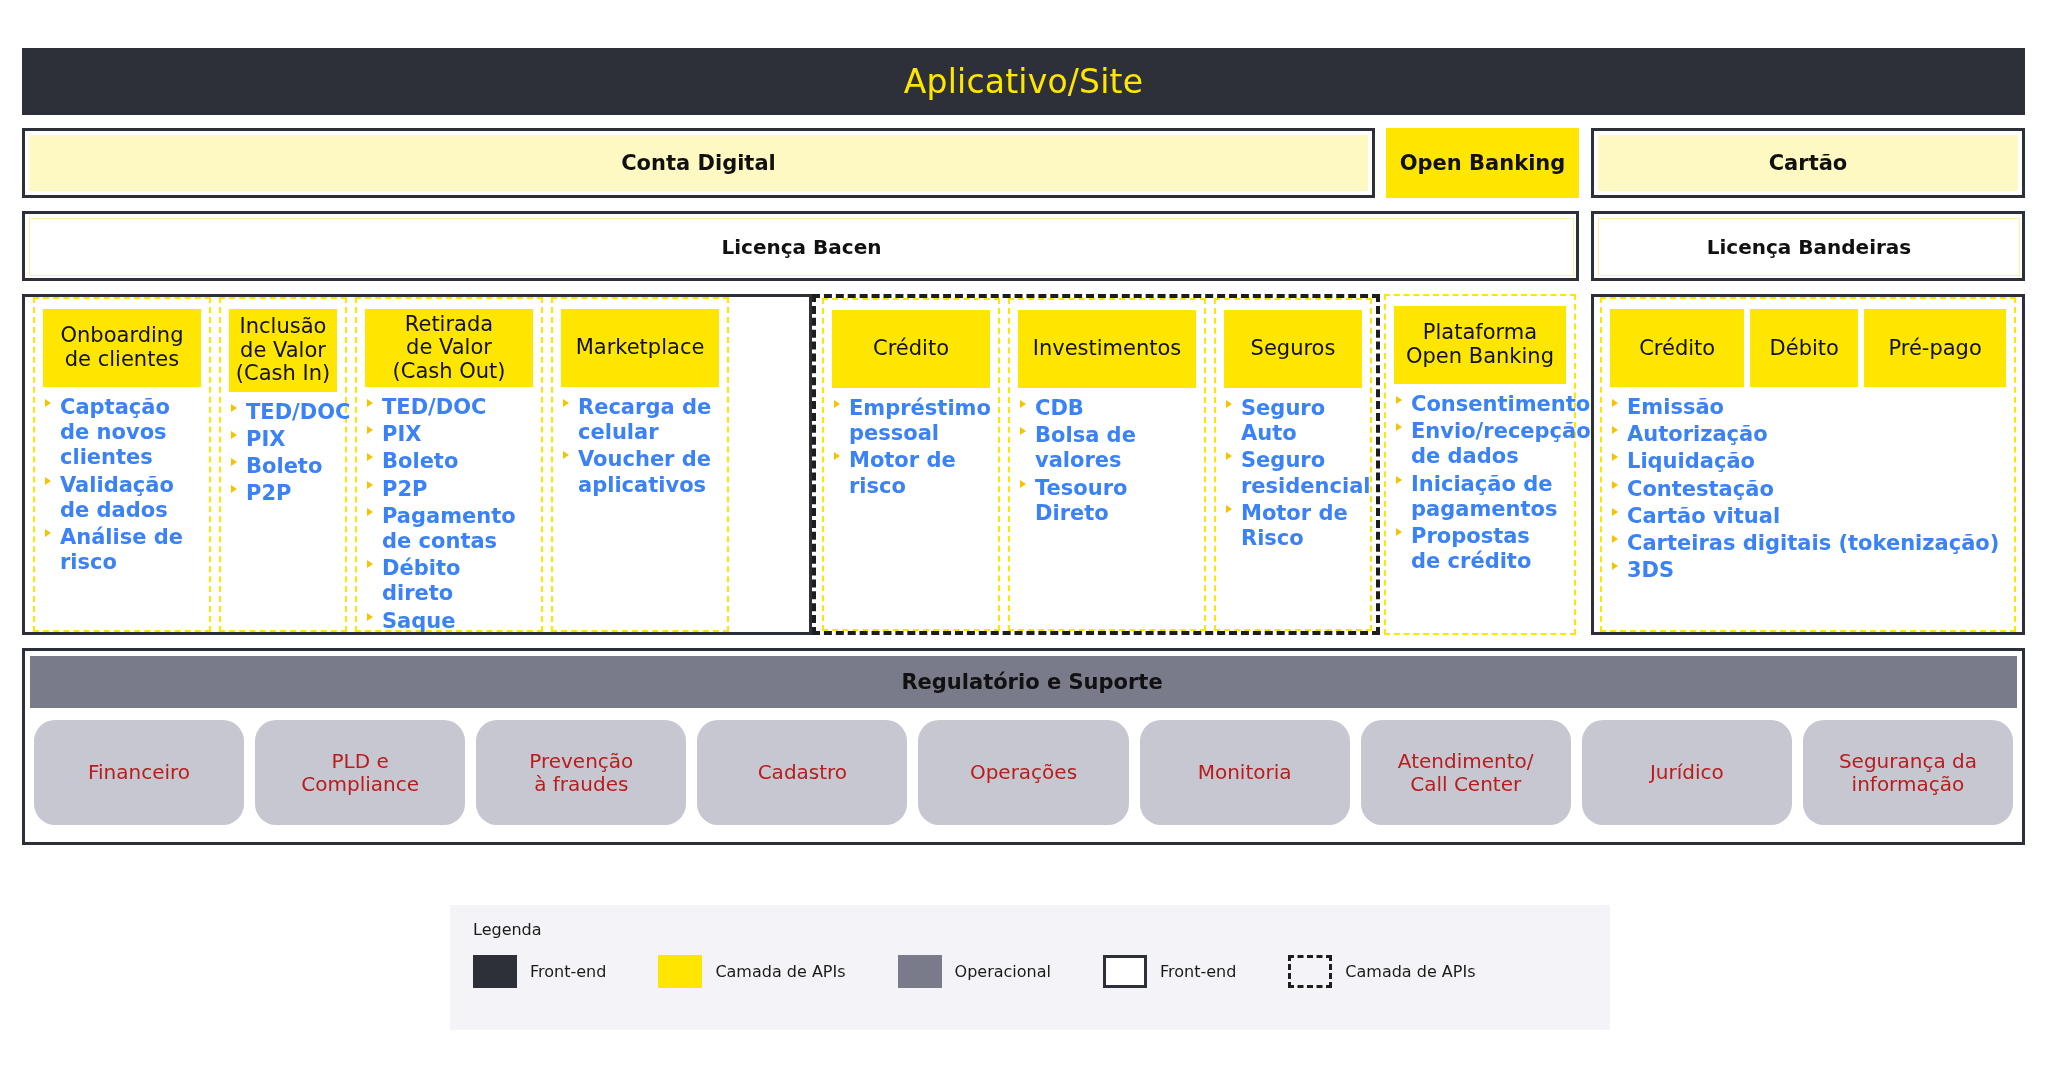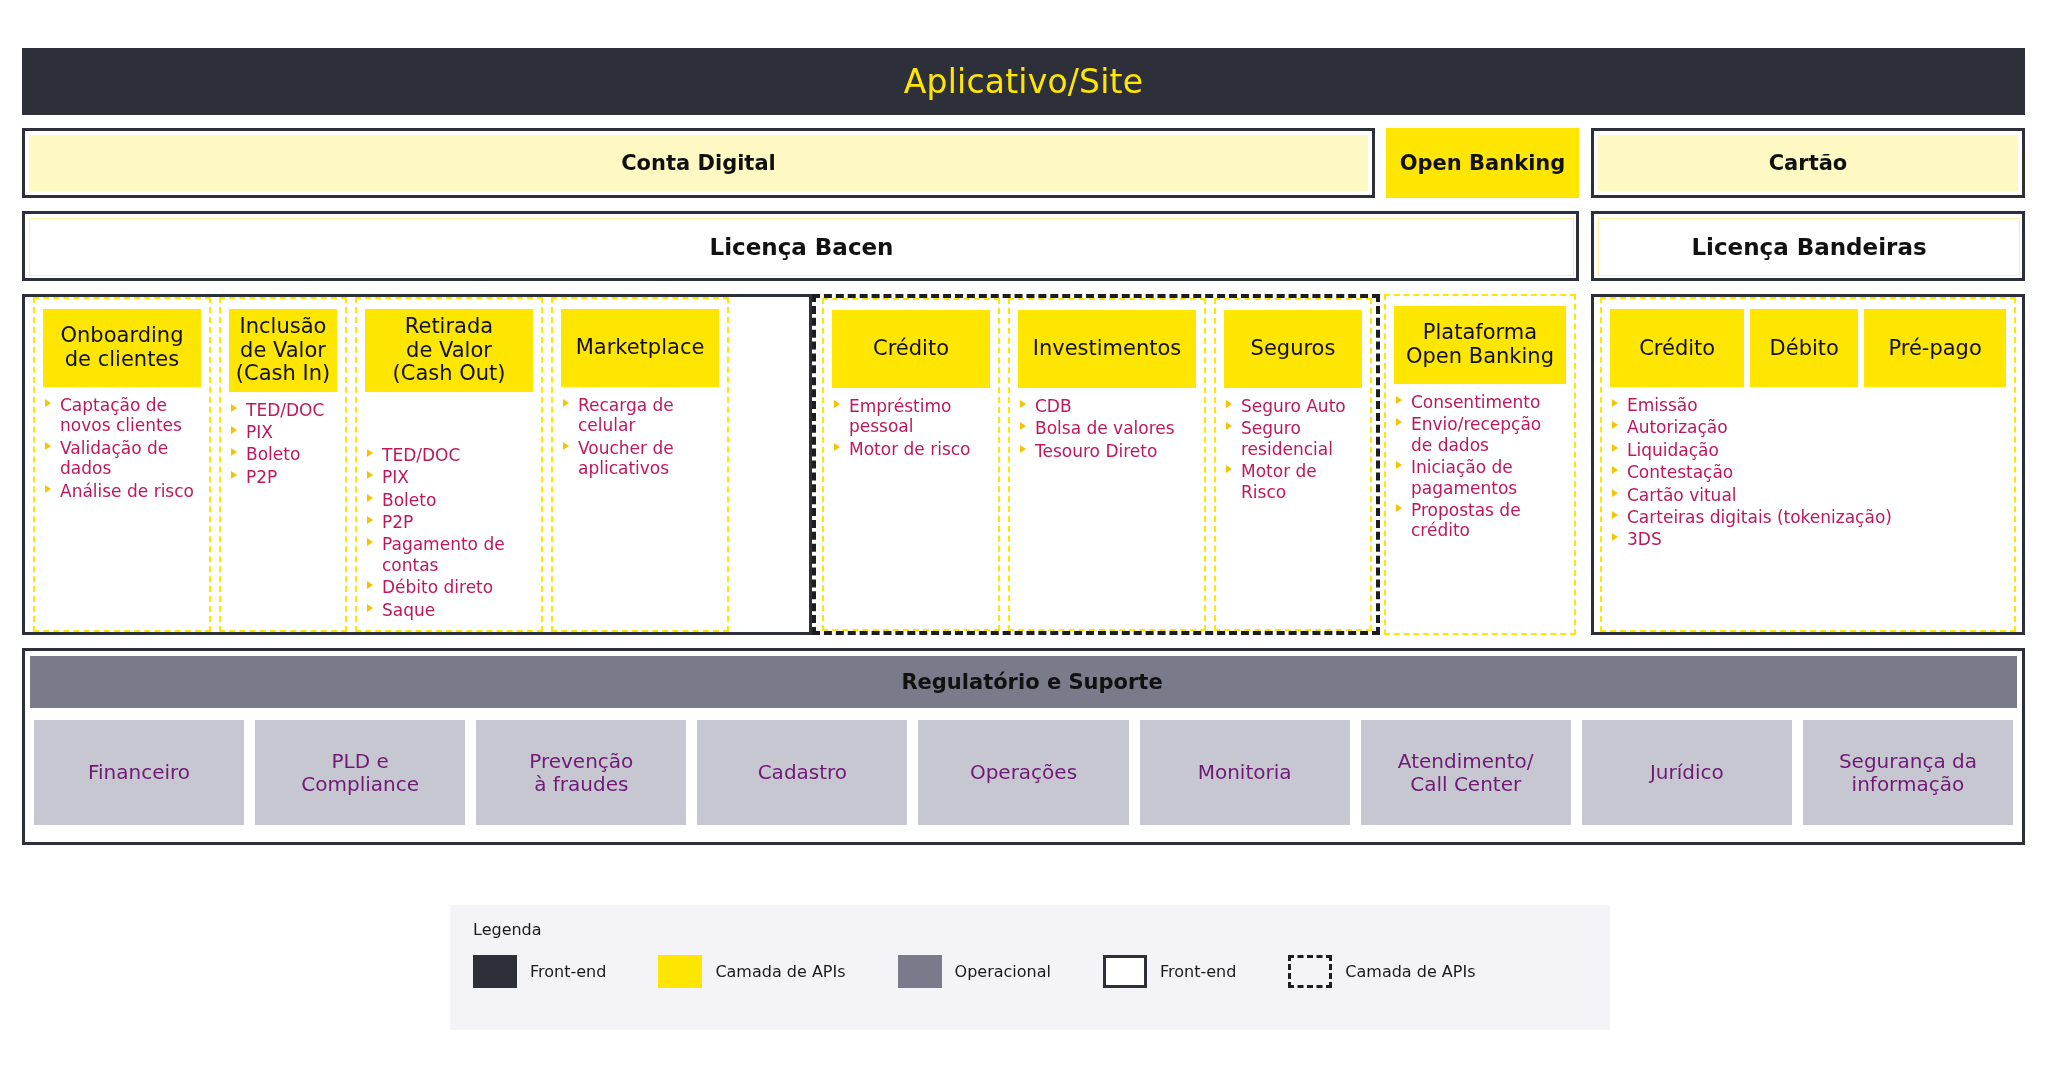--- a/index.html
+++ b/index.html
@@ -52,21 +52,21 @@
   .lic-box{
     position:absolute;top:0;height:70px;box-sizing:border-box;
     border:3px solid #2e3039;background:#fff;padding:4px;
   }
   .lic-box > .fill{
     width:100%;height:100%;background:#fff;border:1px solid #fdf0a0;
     display:flex;align-items:center;justify-content:center;
   }
   #lic-bacen{left:0;width:1557px;}
   #lic-band{left:1569px;width:434px;}
-  .lic-label{font-size:23px;font-weight:bold;color:#111;}
+  .lic-label{font-size:20px;font-weight:bold;color:#111;}
 
   
   .services{
     position:absolute;left:22px;top:294px;width:2003px;height:341px;
   }
   .grp{
     position:absolute;top:0;height:341px;box-sizing:border-box;
   }
   .grp-solid{border:3px solid #2e3039;background:#fff;}
   .grp-dashed{border:4px dashed #1d1d1d;background:#fff;}
@@ -89,23 +89,24 @@
     text-align:center;
     font-size:21px;line-height:1.12;color:#111;
     padding:6px 4px;
     min-height:78px;
     box-sizing:border-box;
   }
   .bullets{margin:8px 0 0 0;padding:0;list-style:none;}
   .bullets li{
     position:relative;
     padding-left:17px;
-    font-size:17px;line-height:1.2;
+    font-size:21px;line-height:1.2;
     margin-bottom:2px;
-    color:#be185d;
+    color:#3b82f6;
+    font-weight:bold;
   }
   .bullets li .tri{
     position:absolute;left:2px;top:4px;
     width:0;height:0;
     border-left:6px solid #f5c400;
     border-top:4px solid transparent;
     border-bottom:4px solid transparent;
   }
 
   
@@ -129,22 +130,22 @@
     height:52px;background:#7a7b8a;
     display:flex;align-items:center;justify-content:center;
     font-size:21px;font-weight:bold;color:#111;padding-left:17px;
   }
   .reg-items{
     display:flex;gap:11px;margin-top:12px;padding:0 4px;
   }
   .reg-item{
     flex:1;height:105px;background:#c6c7d0;
     display:flex;align-items:center;justify-content:center;
-    text-align:center;font-size:20px;line-height:1.15;color:#701a75;
-    padding:0 6px;box-sizing:border-box;
+    text-align:center;font-size:20px;line-height:1.15;color:#b91c1c;
+    padding:0 6px;box-sizing:border-box;border-radius:21px;
   }
 
   
   .legend{
     position:absolute;left:450px;top:905px;width:1160px;height:125px;
     background:#f4f4f8;
   }
   .legend-title{
     position:absolute;left:23px;top:15px;font-size:16px;color:#1a1a1a;
   }

